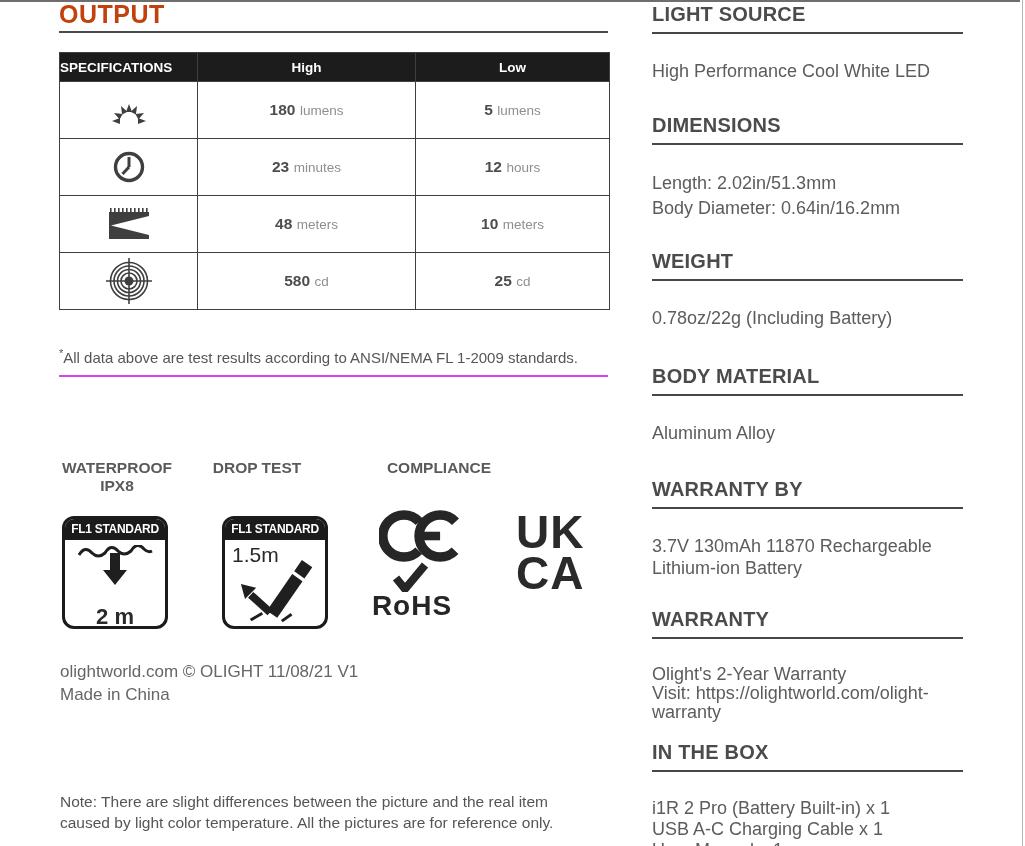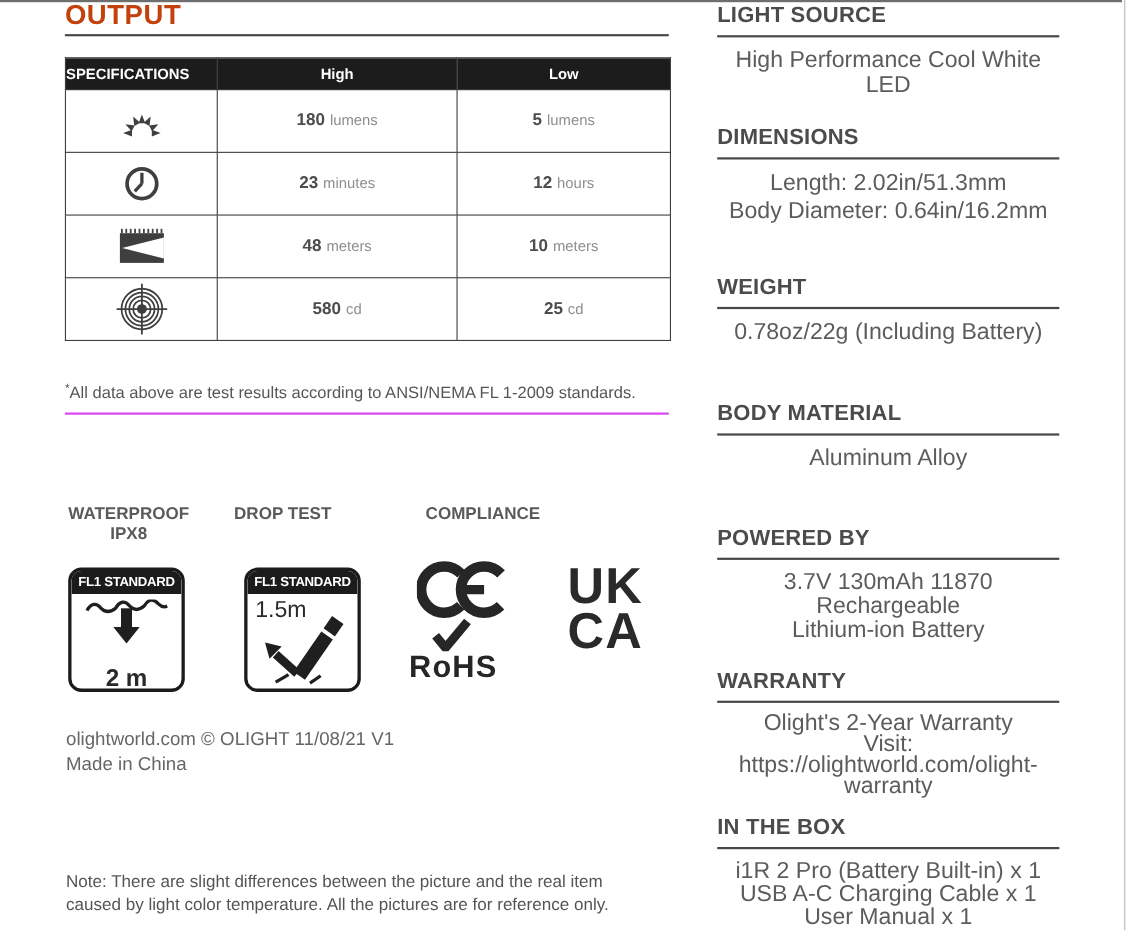--- a/index.html
+++ b/index.html
@@ -51,21 +51,21 @@
   .ukca-mark{left:488px;top:512px;font-size:46px;font-weight:900;color:#2a2a2a;line-height:41px;letter-spacing:1px;margin-left:28px;}
 
   .footer-line1{left:60px;top:662px;font-size:17px;color:#666666;}
   .footer-line2{left:60px;top:685px;font-size:17px;color:#666666;}
   .note{left:60px;top:791px;font-size:15.5px;color:#555555;line-height:21px;}
 
   
   .rsec{left:652px;width:311px;}
   .rsec h2{margin:0;font-size:20px;font-weight:bold;color:#4b4b4b;letter-spacing:.2px;}
   .rsec .sec-underline{height:2px;background:#474747;margin-top:6px;}
-  .rsec .sec-body{margin-top:9px;font-size:21px;color:#5c5c5c;line-height:23px;text-align:center;}
+  .rsec .sec-body{margin-top:26px;font-size:18px;color:#5c5c5c;line-height:23px;}
 </style>
 </head>
 <body>
 
 <div class="page">
   <div class="abs top-rule"></div>
   <div class="abs right-rule"></div>
 
   <div class="abs output-title">OUTPUT</div>
   <div class="abs output-underline"></div>
@@ -259,21 +259,21 @@
 
   <div class="abs rsec" style="top:365px">
     <h2>BODY MATERIAL</h2>
     <div class="sec-underline"></div>
     <div class="sec-body">
       <div>Aluminum Alloy</div>
     </div>
   </div>
 
   <div class="abs rsec" style="top:478px">
-    <h2>POWERED BY</h2>
+    <h2>WARRANTY BY</h2>
     <div class="sec-underline"></div>
     <div class="sec-body" style="line-height:22px">
       <div>3.7V 130mAh 11870 Rechargeable</div>
       <div>Lithium-ion Battery</div>
     </div>
   </div>
 
   <div class="abs rsec" style="top:608px">
     <h2>WARRANTY</h2>
     <div class="sec-underline"></div>

